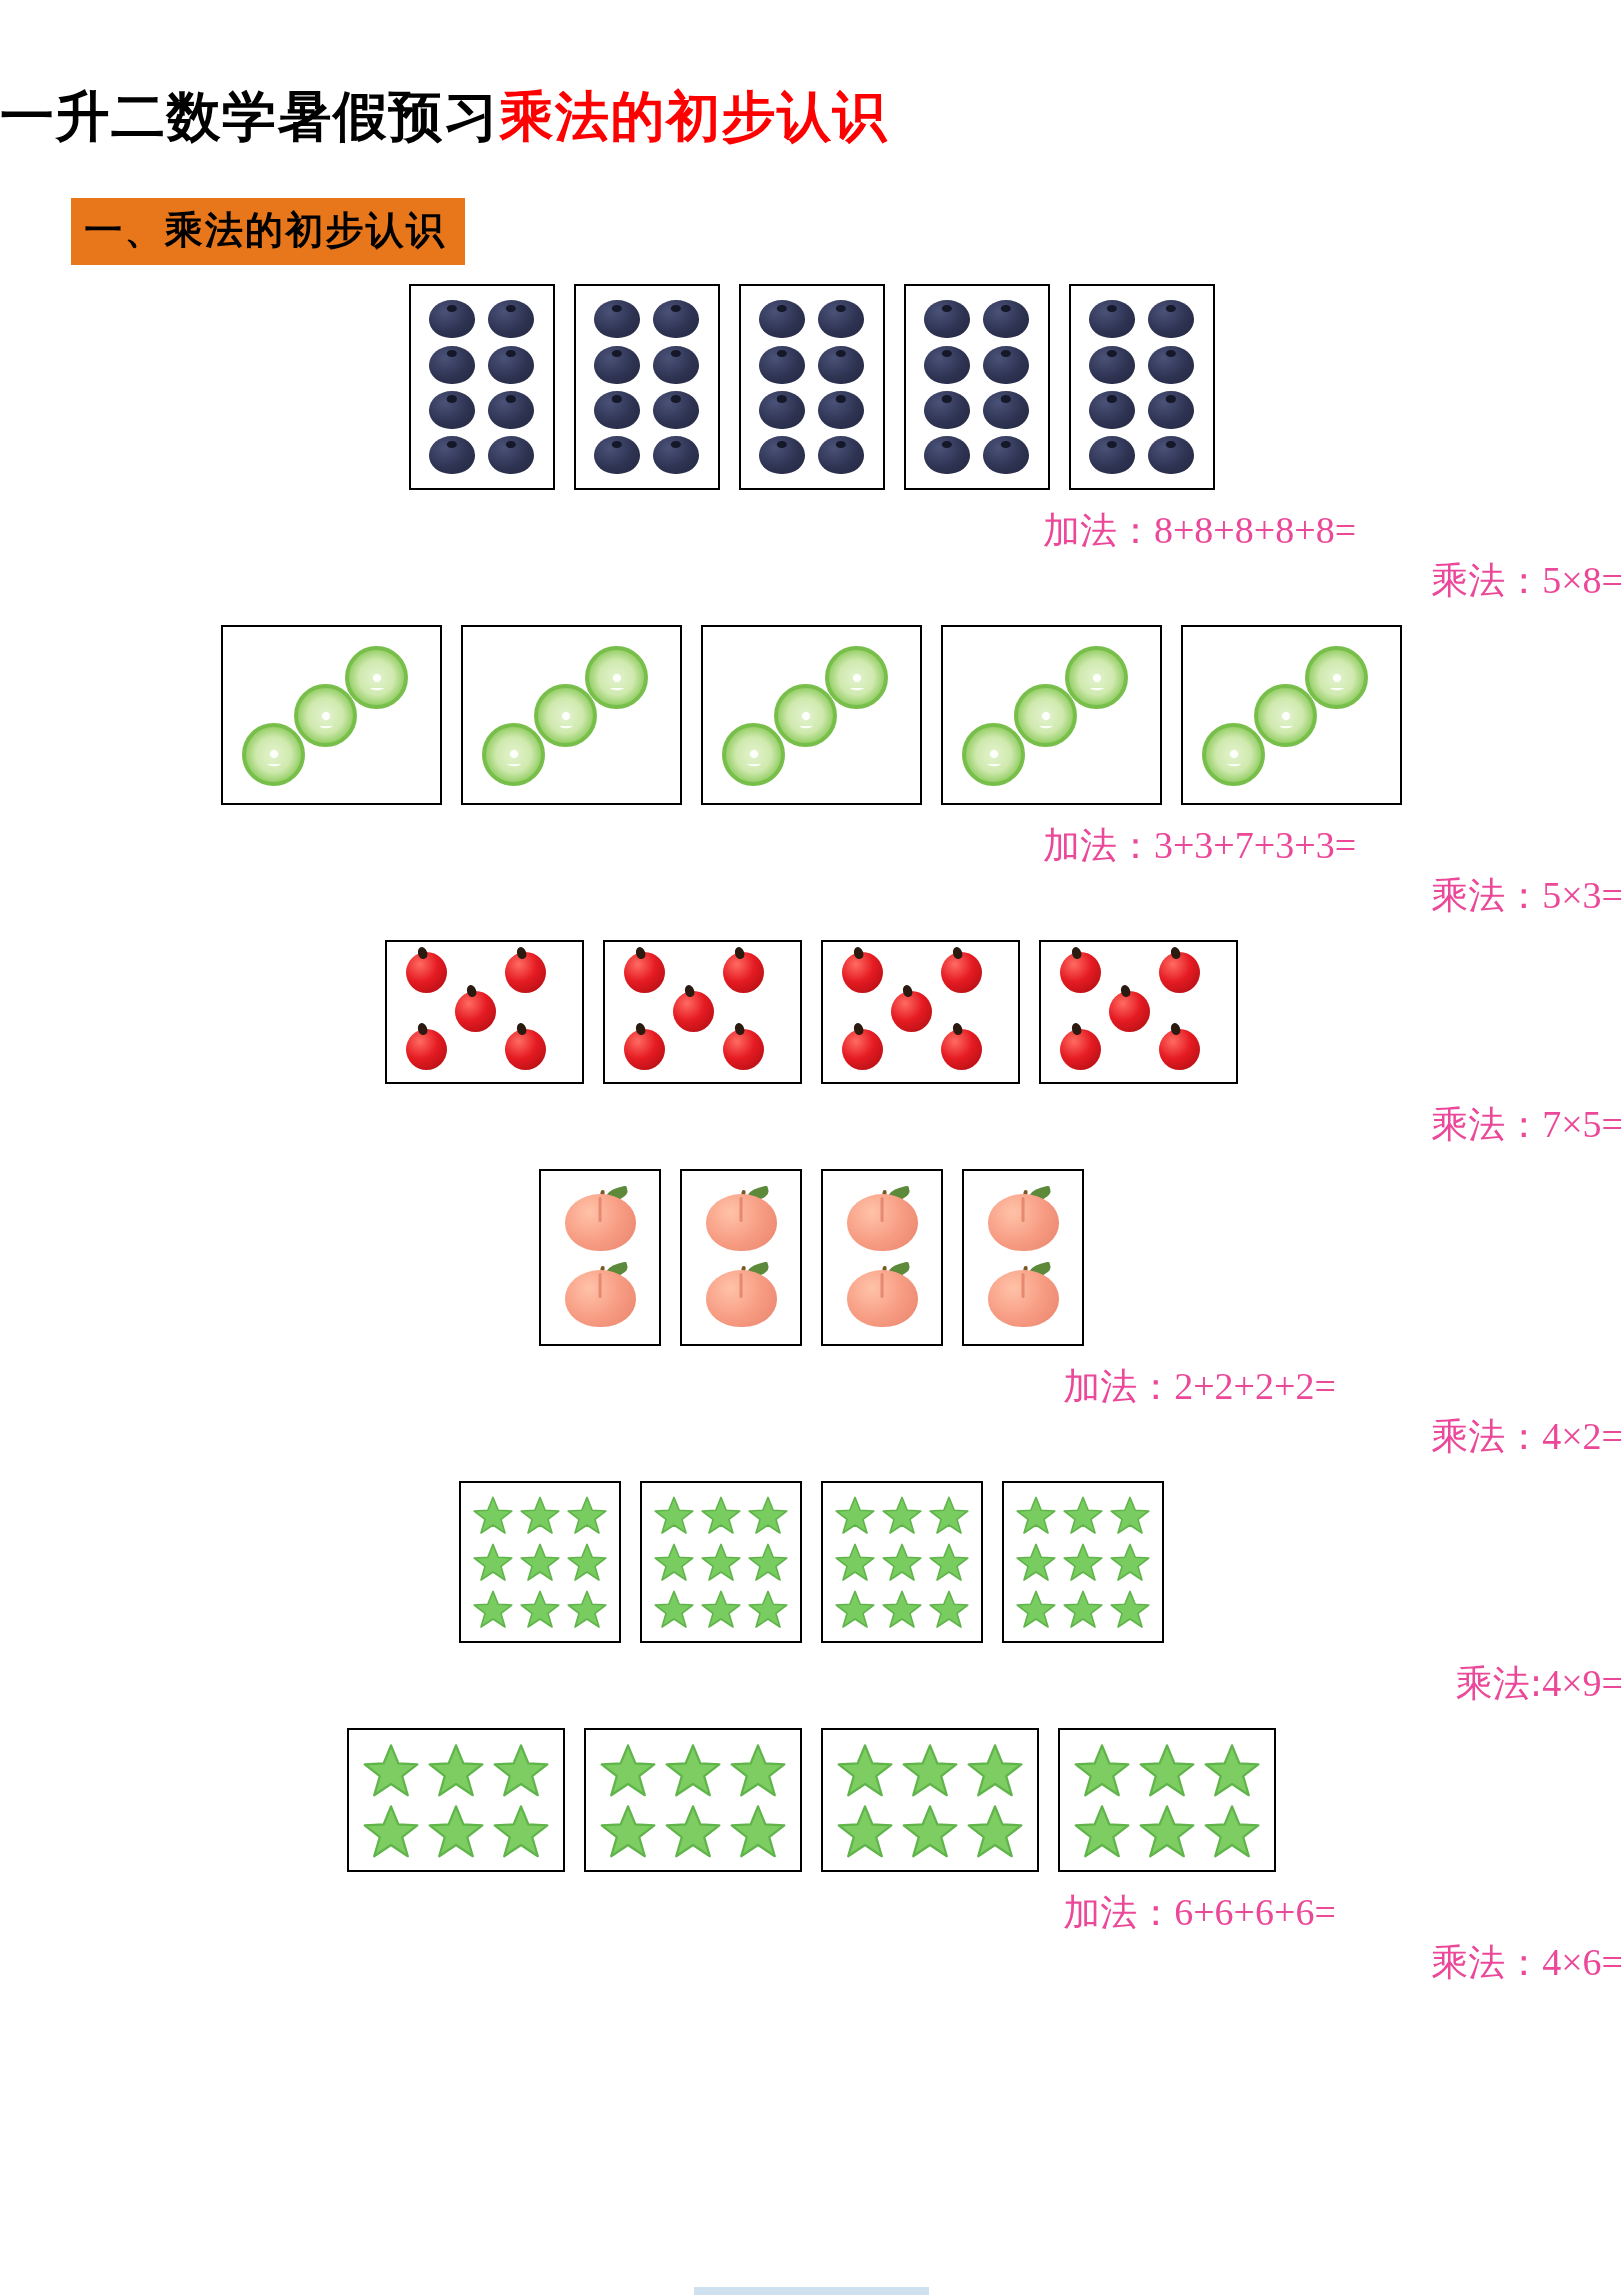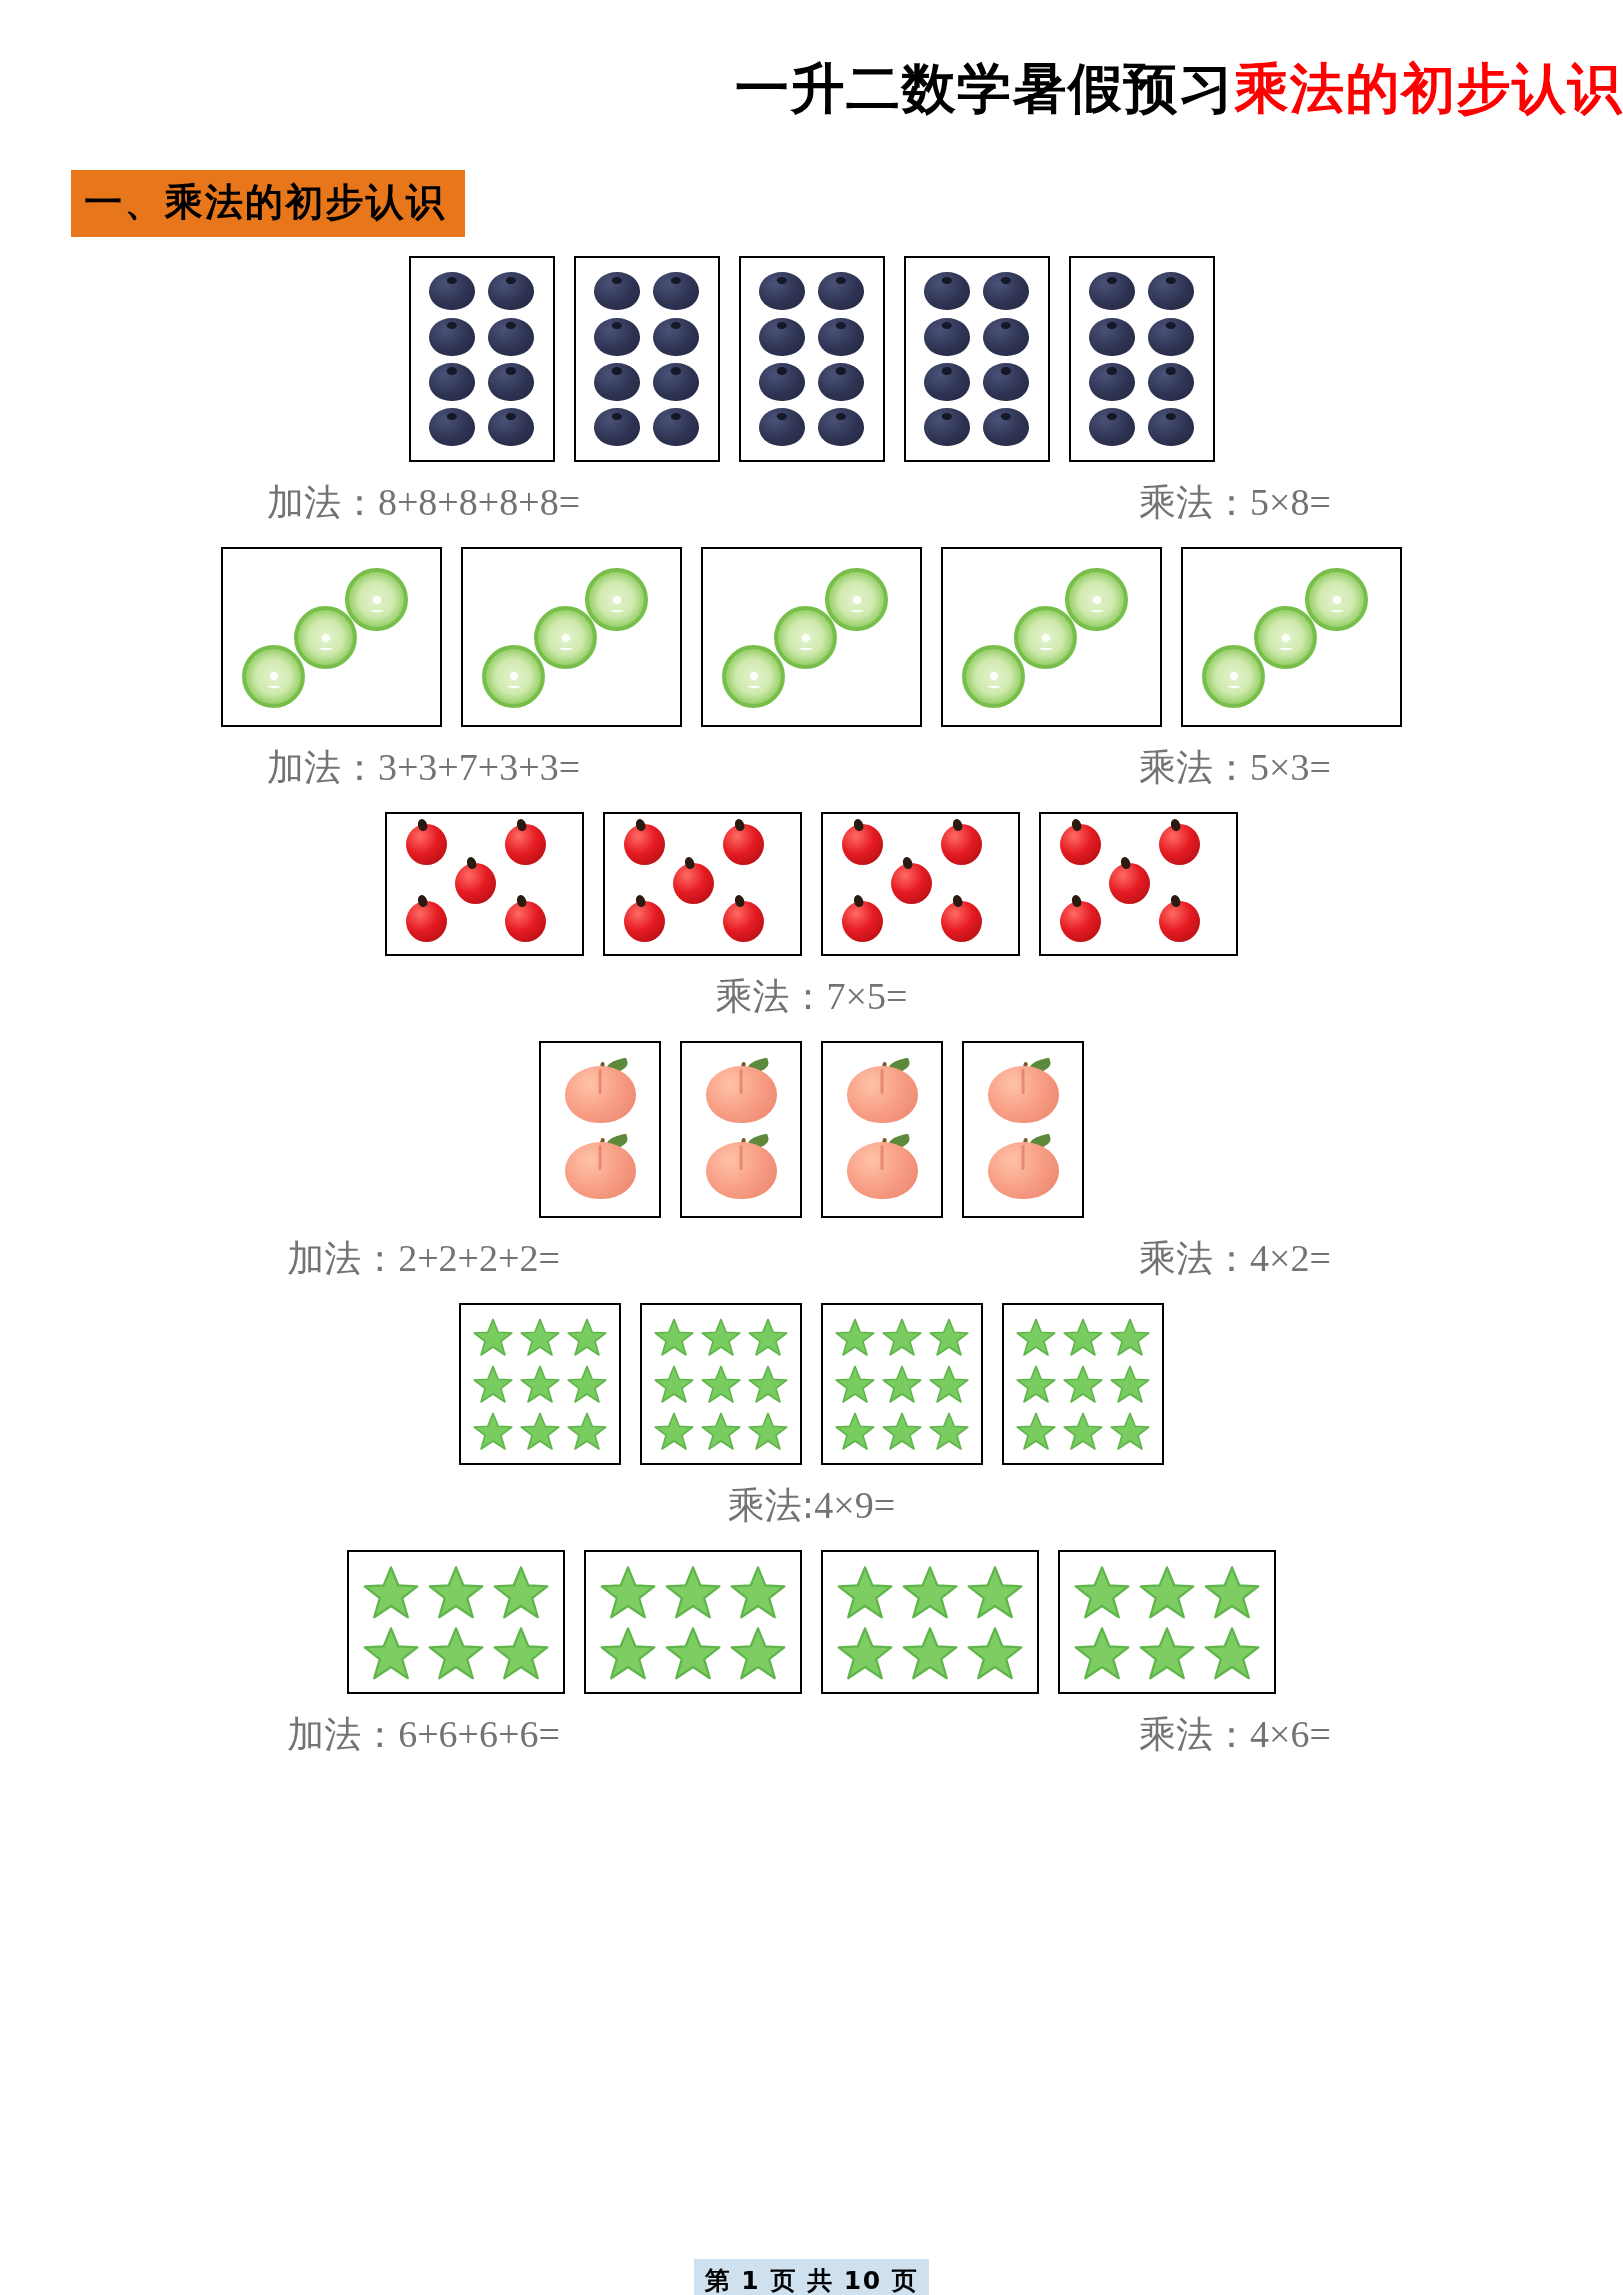--- a/index.html
+++ b/index.html
@@ -17,26 +17,26 @@
   .page {
     width: 1623px;
     height: 2295px;
     position: relative;
     box-sizing: border-box;
     padding: 0;
   }
 
   
   .title {
-    text-align: right;
+    text-align: left;
     font-family: "DejaVu Sans", sans-serif;
     font-weight: bold;
     font-size: 54px;
     letter-spacing: 1.5px;
-    margin-top: 53px;
+    margin-top: 81px;
     white-space: nowrap;
   }
   .title .black { color: #000000; }
   .title .red { color: #ff0000; }
 
   
   .section-head {
     margin-top: 44px;
     margin-left: 71px;
     display: inline-block;
@@ -63,22 +63,23 @@
     box-sizing: border-box;
     position: relative;
   }
 
   
   .eq-line {
     display: flex;
     margin-top: 16px;
     font-size: 38px;
     font-family: "Liberation Serif", serif;
-    color: #737373;
-    align-items: flex-start;
+    color: #ec4899;
+    align-items: flex-end;
+    flex-direction: column;
   }
   .eq-add {
     width: 847px;
     text-align: center;
     white-space: nowrap;
   }
   .eq-mul {
     flex: 1;
     text-align: center;
     white-space: nowrap;

